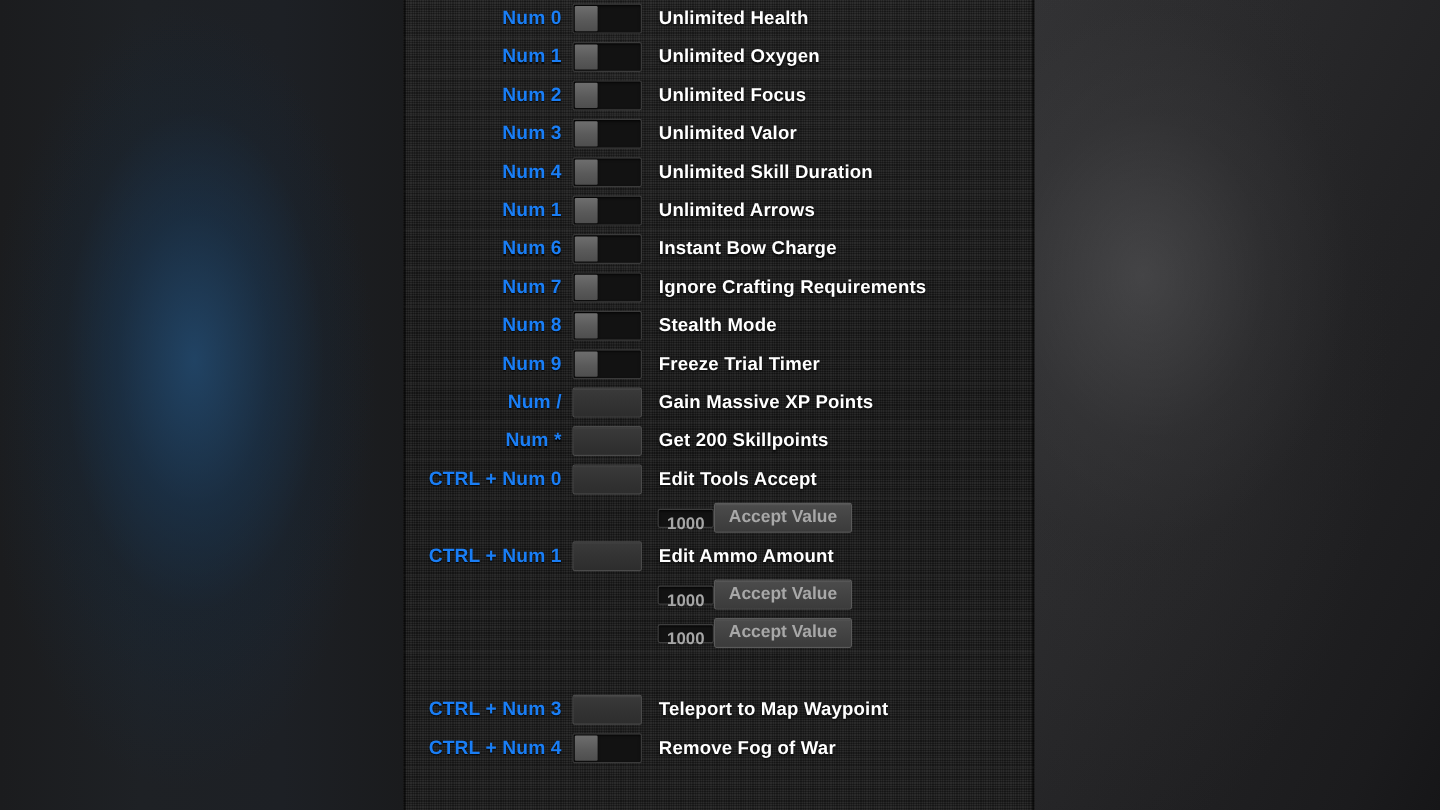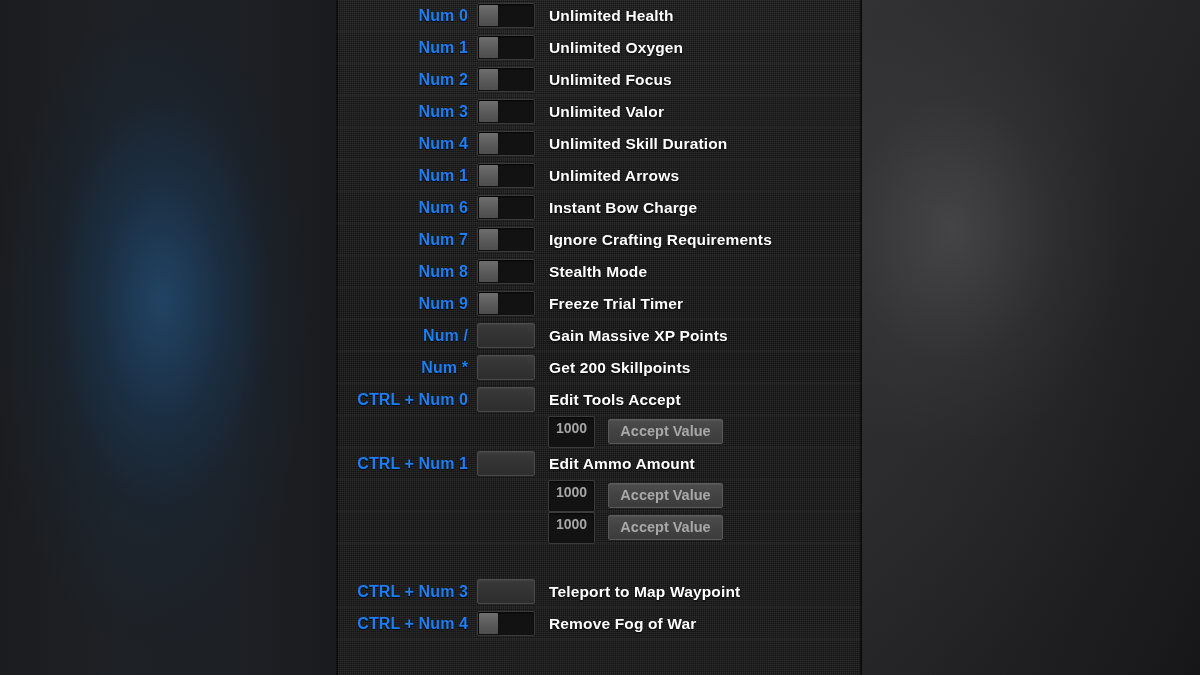--- a/index.html
+++ b/index.html
@@ -88,29 +88,28 @@
     text-shadow:0 1px 2px rgba(0,0,0,.9);
   }
 
   
   .valrow {
     position:relative; height:32px; display:flex; align-items:center;
     border-bottom:1px solid rgba(255,255,255,.035);
     padding-left:212px;
   }
   .valinput {
-    width:47px; height:32px;
+    width:47px; height:16px;
     background:#121212; border:1px solid #3d3d3d; border-radius:2px;
     color:#a6a6a6; font-size:14px; font-weight:bold;
     font-family:"Liberation Sans", sans-serif;
     text-align:center; line-height:23px;
     box-shadow:inset 0 1px 2px rgba(0,0,0,.8);
   }
   .acceptbtn {
-    margin-left:13px;
     width:115px; height:25px;
     background:linear-gradient(180deg,#4c4c4c 0%,#434343 50%,#3b3b3b 100%);
     border:1px solid #5a5a5a; border-radius:2px;
     color:#a8a8a8; font-size:14.5px; font-weight:bold;
     font-family:"Liberation Sans", sans-serif;
     text-align:center; line-height:23px;
     box-shadow:inset 0 1px 0 rgba(255,255,255,.06);
   }
 </style>
 </head>

